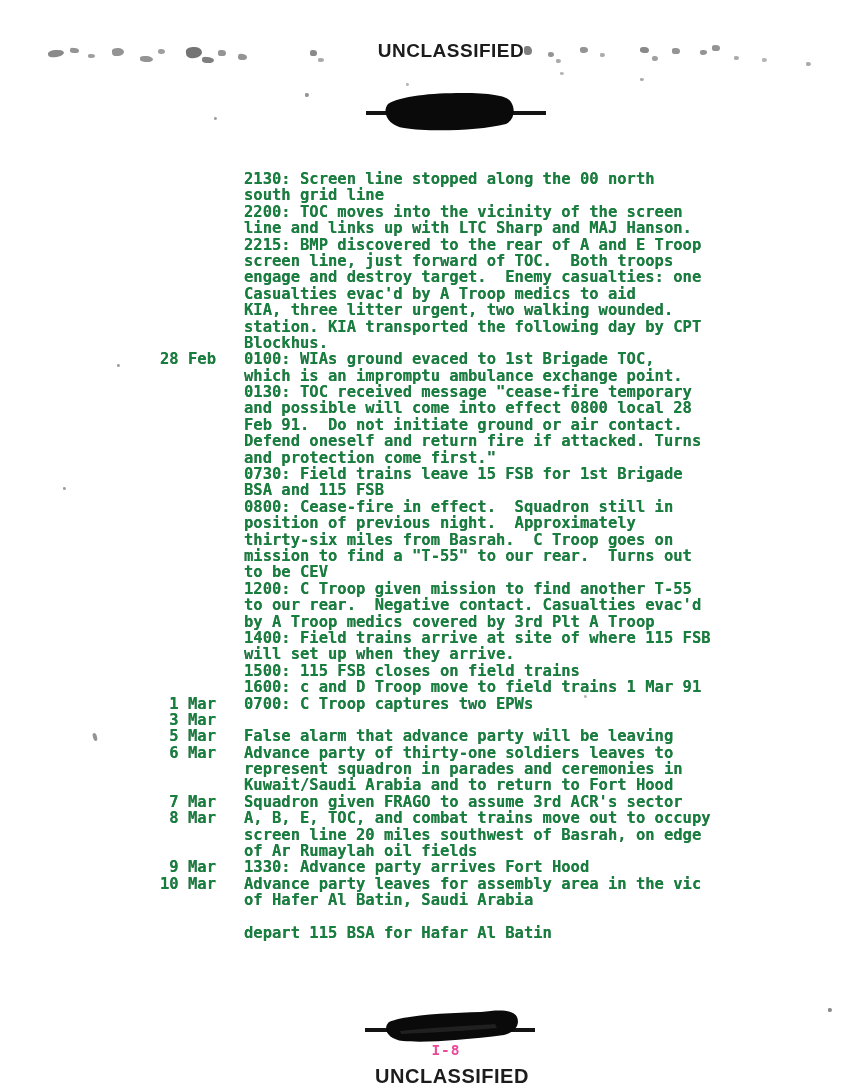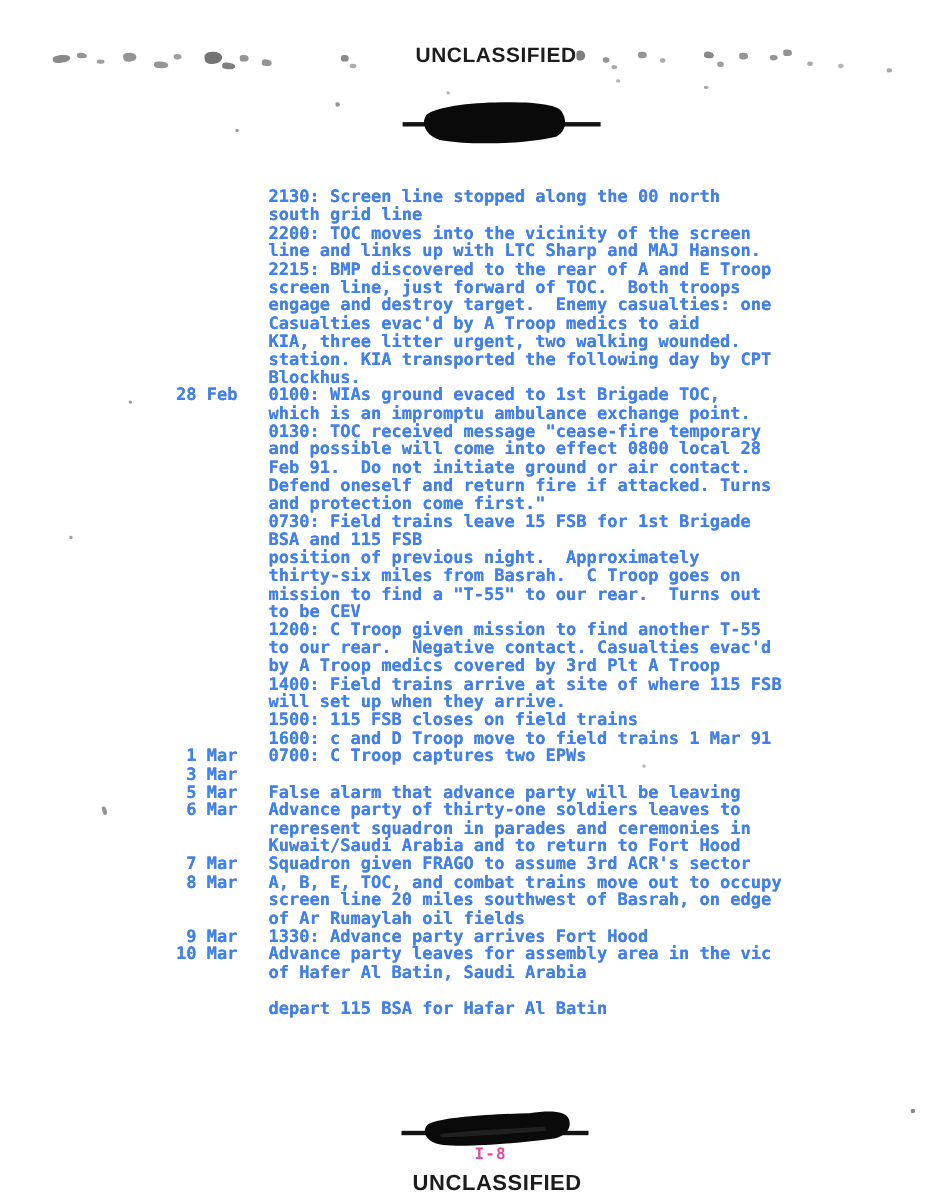--- a/index.html
+++ b/index.html
@@ -21,21 +21,21 @@
     white-space:nowrap;
   }
   .classification.top{left:451px;top:40px;font-size:19px;}
   .classification.bottom{left:452px;top:1065px;font-size:20px;}
   .log{
     position:absolute;
     left:143px;top:171px;
     font-size:15.5px;
     line-height:16.4px;
     font-weight:bold;
-    color:#3b82f6;
+    color:#15803d;
     text-shadow:0 0 .4px rgba(20,20,20,.55);
   }
   .line{display:flex;height:16.4px;white-space:pre;}
   .ldate{display:inline-block;width:57px;text-align:right;margin-left:16px;}
   .ltext{display:inline-block;margin-left:28px;}
   .redaction{position:absolute;}
   .pagenum{
     position:absolute;
     left:411px;top:1042px;
     width:70px;text-align:center;
@@ -70,20 +70,21 @@
       <div class="line"><span class="ldate"></span><span class="ltext">Blockhus.</span></div>
       <div class="line"><span class="ldate">28 Feb</span><span class="ltext">0100: WIAs ground evaced to 1st Brigade TOC,</span></div>
       <div class="line"><span class="ldate"></span><span class="ltext">which is an impromptu ambulance exchange point.</span></div>
       <div class="line"><span class="ldate"></span><span class="ltext">0130: TOC received message "cease-fire temporary</span></div>
       <div class="line"><span class="ldate"></span><span class="ltext">and possible will come into effect 0800 local 28</span></div>
       <div class="line"><span class="ldate"></span><span class="ltext">Feb 91.  Do not initiate ground or air contact.</span></div>
       <div class="line"><span class="ldate"></span><span class="ltext">Defend oneself and return fire if attacked. Turns</span></div>
       <div class="line"><span class="ldate"></span><span class="ltext">and protection come first."</span></div>
       <div class="line"><span class="ldate"></span><span class="ltext">0730: Field trains leave 15 FSB for 1st Brigade</span></div>
       <div class="line"><span class="ldate"></span><span class="ltext">BSA and 115 FSB</span></div>
+      <div class="line"><span class="ldate"></span><span class="ltext">0800: Cease-fire in effect.  Squadron still in</span></div>
       <div class="line"><span class="ldate"></span><span class="ltext">position of previous night.  Approximately</span></div>
       <div class="line"><span class="ldate"></span><span class="ltext">thirty-six miles from Basrah.  C Troop goes on</span></div>
       <div class="line"><span class="ldate"></span><span class="ltext">mission to find a "T-55" to our rear.  Turns out</span></div>
       <div class="line"><span class="ldate"></span><span class="ltext">to be CEV</span></div>
       <div class="line"><span class="ldate"></span><span class="ltext">1200: C Troop given mission to find another T-55</span></div>
       <div class="line"><span class="ldate"></span><span class="ltext">to our rear.  Negative contact. Casualties evac'd</span></div>
       <div class="line"><span class="ldate"></span><span class="ltext">by A Troop medics covered by 3rd Plt A Troop</span></div>
       <div class="line"><span class="ldate"></span><span class="ltext">1400: Field trains arrive at site of where 115 FSB</span></div>
       <div class="line"><span class="ldate"></span><span class="ltext">will set up when they arrive.</span></div>
       <div class="line"><span class="ldate"></span><span class="ltext">1500: 115 FSB closes on field trains</span></div>

